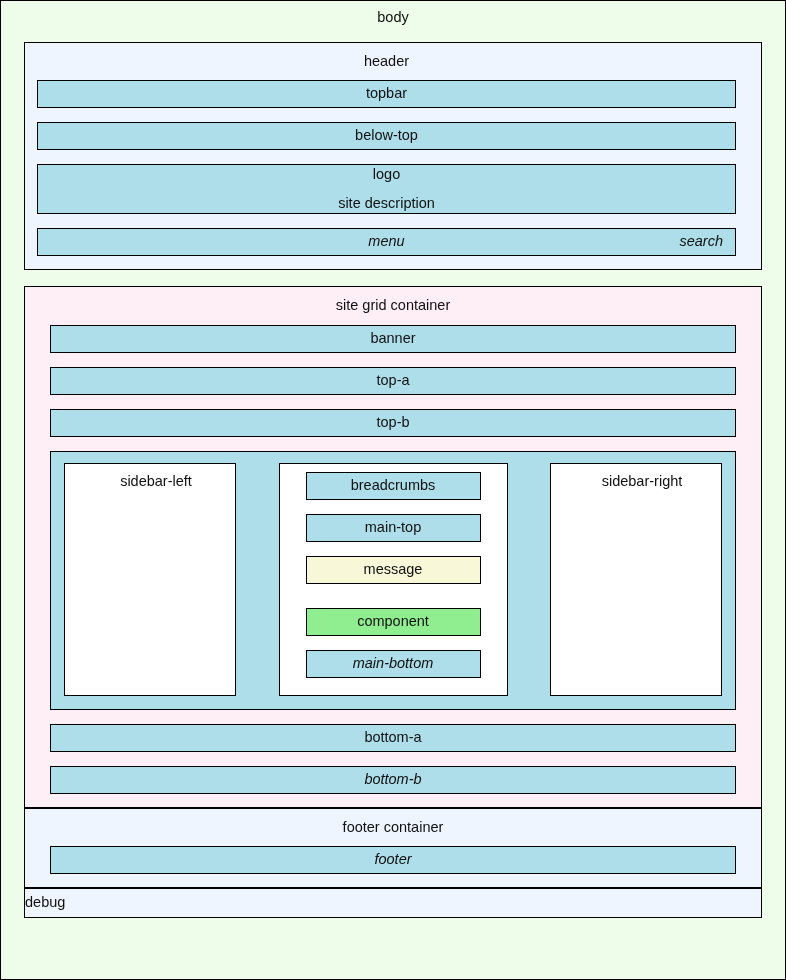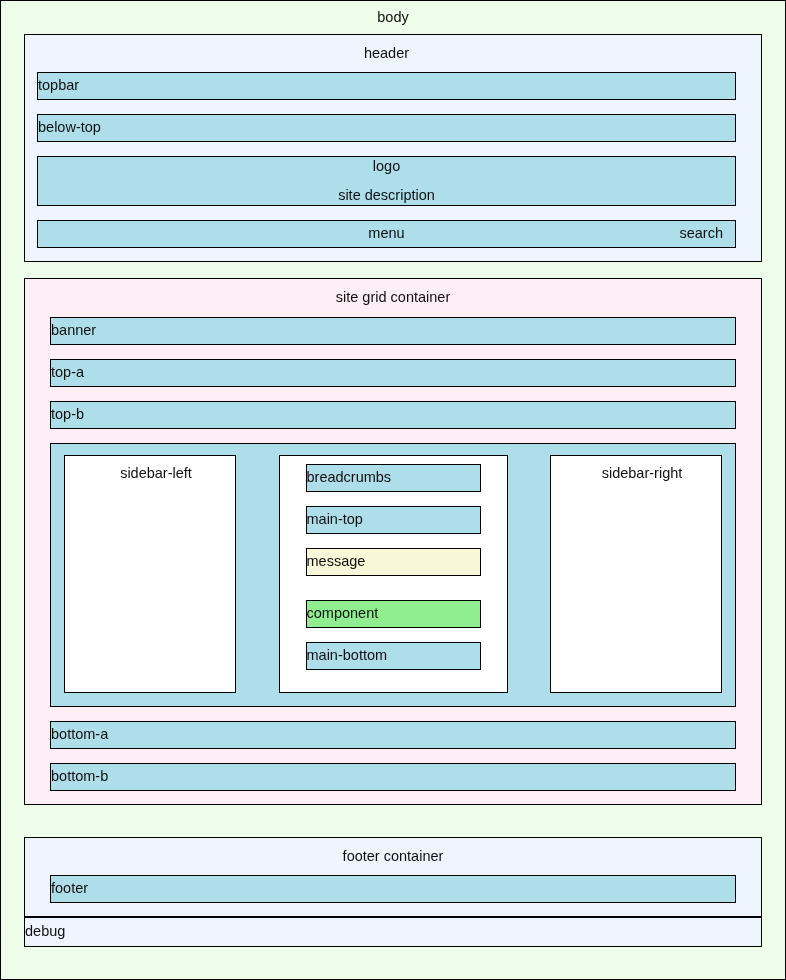--- a/index.html
+++ b/index.html
@@ -30,45 +30,46 @@
 
   
   .body-region {
     width: 100%;
     height: 100%;
     padding: 6px 23px 10px 23px;
     background: #eefdea;
   }
   .body-title {
     padding-top: 1px;
-    padding-bottom: 6px;
+    padding-bottom: 14px;
   }
 
   
   .container {
     border: 1.6px solid #000000;
     padding: 9px 25px 13px 25px;
   }
   .container > .lbl.section-title {
     padding-bottom: 9px;
   }
   .header-region     { background: #eff5fe; padding-left: 12px; }
   .grid-region       { background: #fdeff5; margin-top: 16px; }
-  .footer-region     { background: #eff5fe; margin-top: 32px; }
+  .footer-region     { background: #eff5fe; margin-top: 0; }
 
   
   .bar {
     background: #addeea;
     border: 1.6px solid #000000;
     height: 28px;
     display: flex;
     align-items: center;
+    justify-content: center;
     margin-bottom: 14px;
   }
-  .bar:last-child { margin-bottom: 0; }
+  .bar:last-child { margin-bottom: 0; font-style: italic; }
 
   .bar.tall {
     height: 50px;
     flex-direction: column;
     justify-content: space-between;
   }
 
   
   .bar.menu-bar {
     position: relative;
@@ -90,24 +91,24 @@
     justify-content: space-between;
     align-items: stretch;
     margin-bottom: 14px;
   }
   .col {
     background: #ffffff;
     border: 1.6px solid #000000;
     padding: 8px 0 0 12px;
   }
   .col-side  { width: 172px; }
-  .col-main  { width: 229px; padding: 8px 26px 14px 26px; }
+  .col-main  { width: 229px; padding: 8px 26px 0 26px; }
 
   .col-main .bar { height: 28px; margin-bottom: 14px; }
-  .col-main .bar:last-child { margin-bottom: 8px; }
+  .col-main .bar:last-child { margin-bottom: 17px; }
 
   .bar.message   { background: #f8f8d8; }
   .bar.component { background: #90ee90; margin-top: 24px; }
 
   
   .debug-strip {
     background: #eff5fe;
     border: 1.6px solid #000000;
     height: 30px;
     display: flex;

